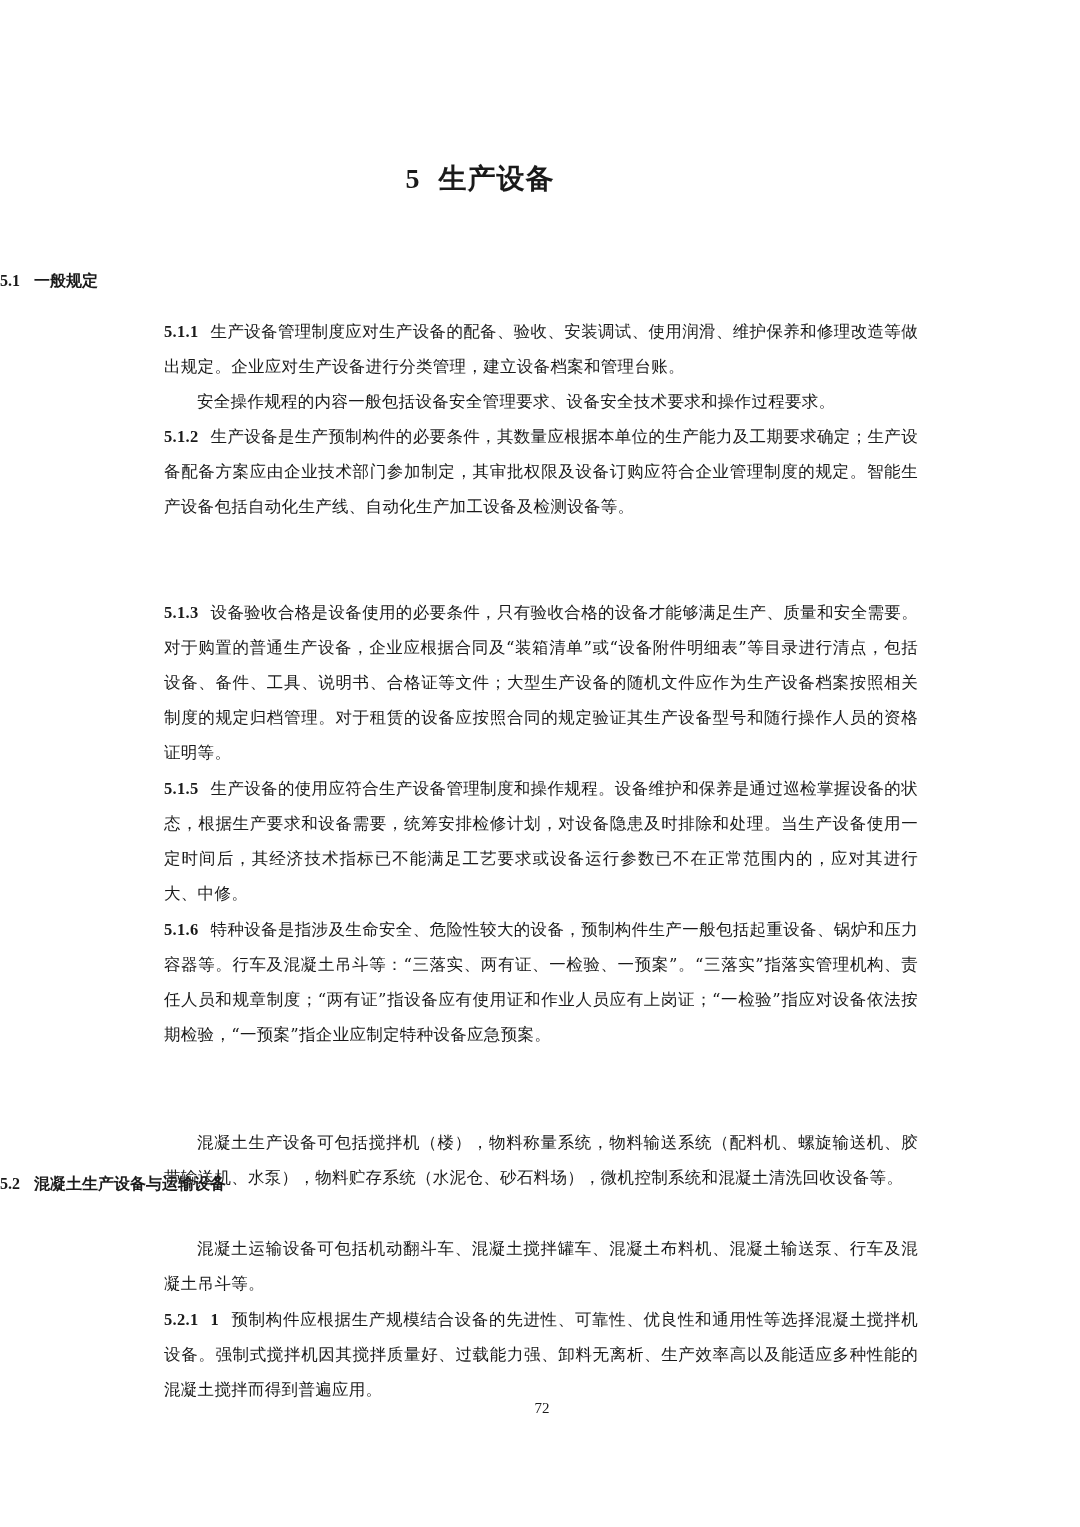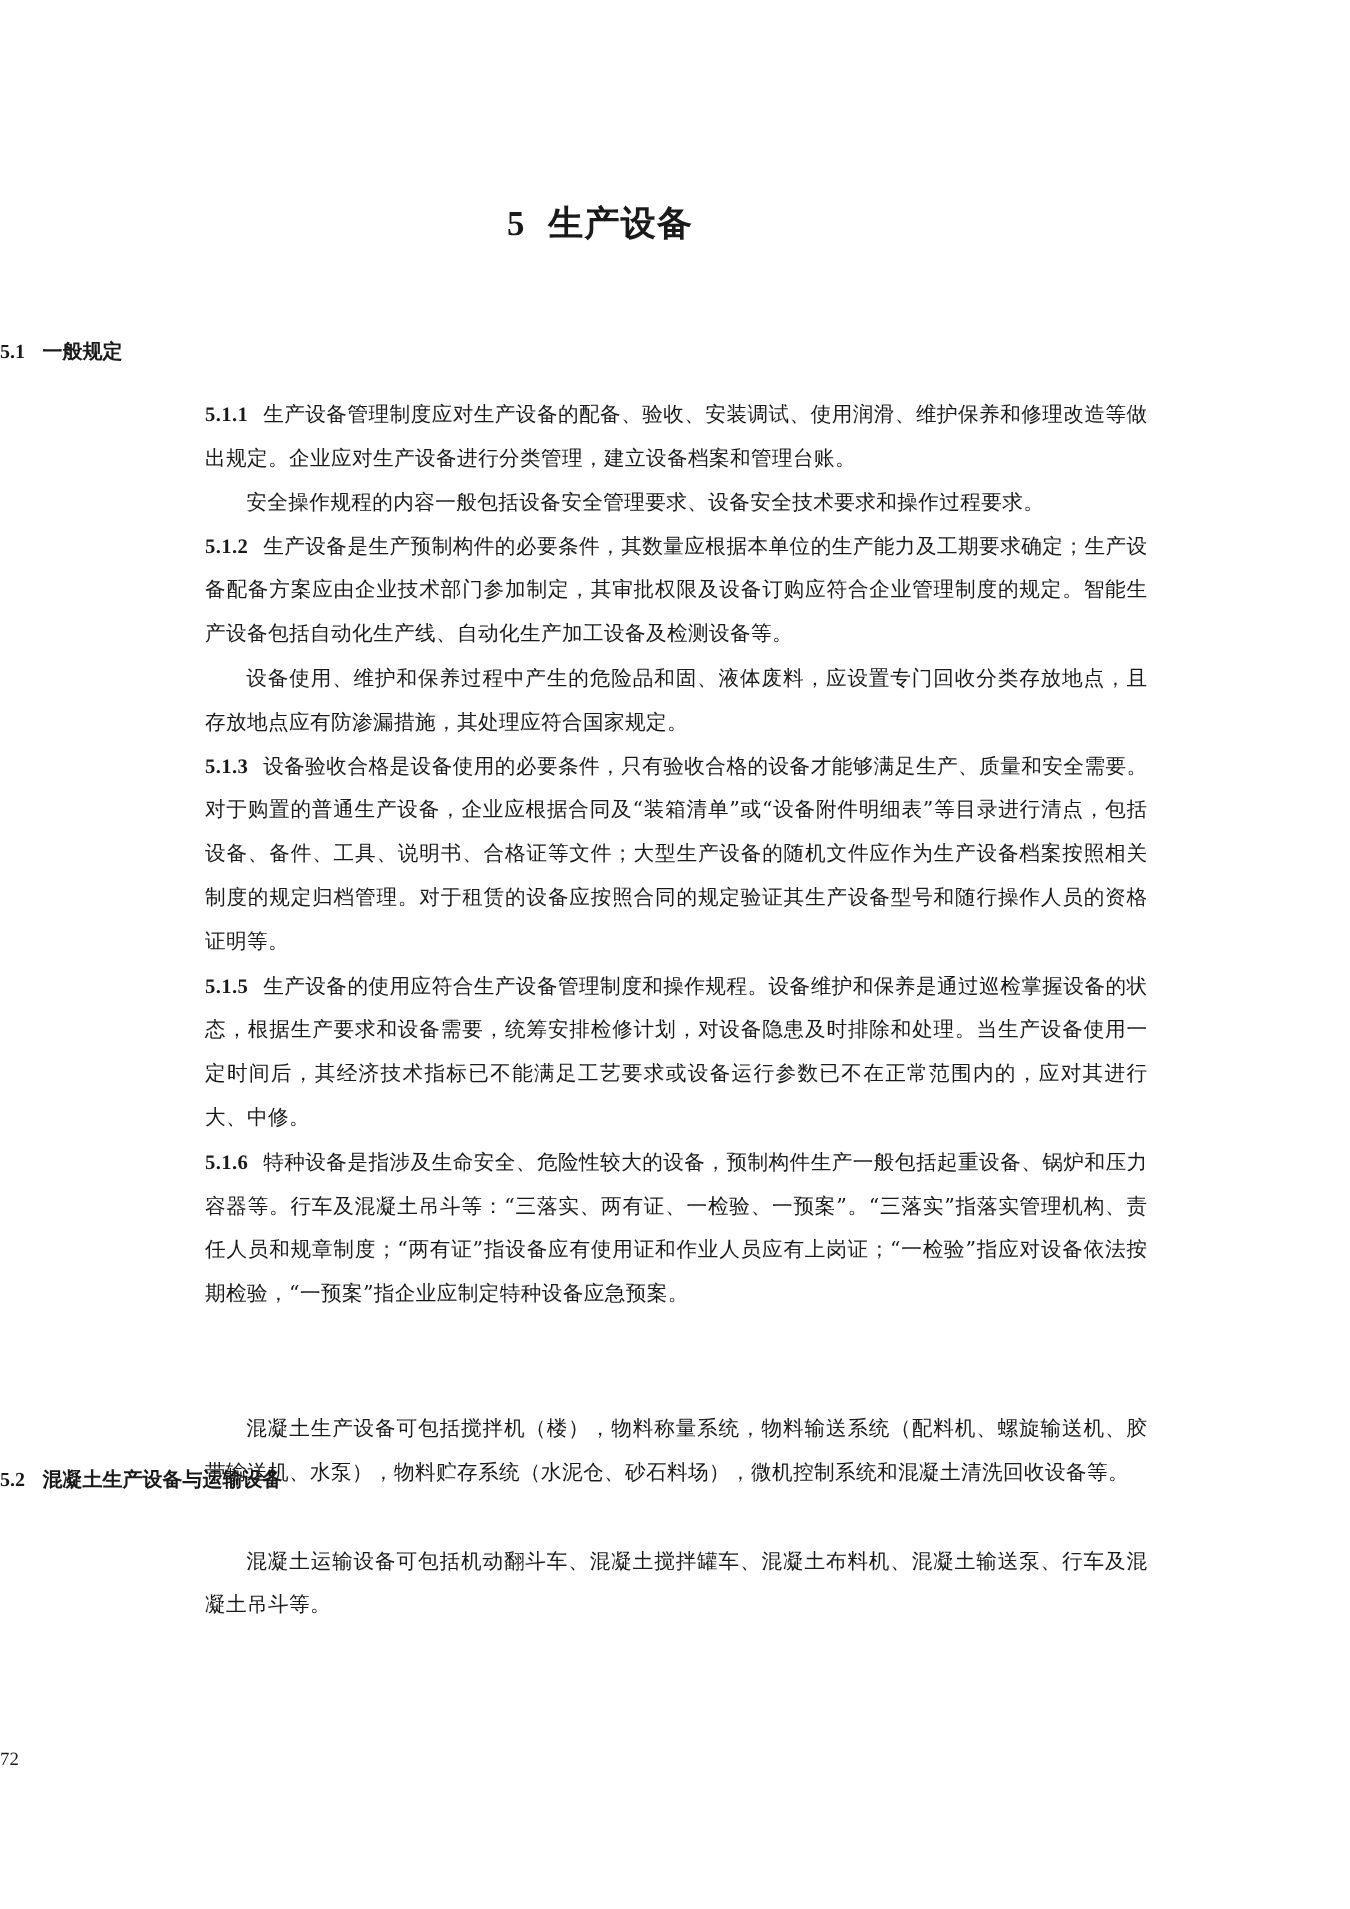--- a/index.html
+++ b/index.html
@@ -10,22 +10,22 @@
                    font-size: 28px; font-weight: bold; letter-spacing: 1px; }
   .chapter-title .num { margin-right: 18px; font-family: "Liberation Serif", serif; }
   .section-title { position: absolute; left: 0; width: 1080px; 
                    font-size: 16px; font-weight: bold; }
   .section-title .num { margin-right: 14px; font-family: "Liberation Serif", serif; }
   .para { position: absolute; left: 164px; width: 754px; font-size: 16.5px; line-height: 35px;
           text-align: justify; text-align-last: left; letter-spacing: 0.3px; margin-top: 14px; }
   .para.indent { text-indent: 2em; }
   .para .clause { font-weight: bold; font-family: "Liberation Serif", serif; margin-right: 12px; }
   .para .item { font-weight: bold; font-family: "Liberation Serif", serif; margin-right: 12px; }
-  .page-number { position: absolute; top: 1400px; left: 0; width: 996px; 
-                 font-size: 15px; font-family: "Liberation Serif", serif; }
+  .page-number { position: absolute; top: 1400px; left: 0; width: 996px; text-align: center;
+                 font-size: 15px; font-family: "Liberation Serif", serif; padding-left: 44px; }
 </style>
 </head>
 <body>
 
 <div class="page">
 
   <div class="chapter-title">
     <span class="num">5</span><span>生产设备</span>
   </div>
 
@@ -38,23 +38,20 @@
   </div>
 
   <div class="para indent" style="top:370px;">
     <span>安全操作规程的内容一般包括设备安全管理要求、设备安全技术要求和操作过程要求。</span>
   </div>
 
   <div class="para" style="top:405px;">
     <span class="clause">5.1.2</span><span>生产设备是生产预制构件的必要条件，其数量应根据本单位的生产能力及工期要求确定；生产设备配备方案应由企业技术部门参加制定，其审批权限及设备订购应符合企业管理制度的规定。智能生产设备包括自动化生产线、自动化生产加工设备及检测设备等。</span>
   </div>
 
-  <div class="para indent" style="top:511px;">
-    <span>设备使用、维护和保养过程中产生的危险品和固、液体废料，应设置专门回收分类存放地点，且存放地点应有防渗漏措施，其处理应符合国家规定。</span>
-  </div>
 
   <div class="para" style="top:581px;">
     <span class="clause">5.1.3</span><span>设备验收合格是设备使用的必要条件，只有验收合格的设备才能够满足生产、质量和安全需要。对于购置的普通生产设备，企业应根据合同及“装箱清单”或“设备附件明细表”等目录进行清点，包括设备、备件、工具、说明书、合格证等文件；大型生产设备的随机文件应作为生产设备档案按照相关制度的规定归档管理。对于租赁的设备应按照合同的规定验证其生产设备型号和随行操作人员的资格证明等。</span>
   </div>
 
   <div class="para" style="top:757px;">
     <span class="clause">5.1.5</span><span>生产设备的使用应符合生产设备管理制度和操作规程。设备维护和保养是通过巡检掌握设备的状态，根据生产要求和设备需要，统筹安排检修计划，对设备隐患及时排除和处理。当生产设备使用一定时间后，其经济技术指标已不能满足工艺要求或设备运行参数已不在正常范围内的，应对其进行大、中修。</span>
   </div>
 
   <div class="para" style="top:898px;">
@@ -66,15 +63,18 @@
   </div>
 
   <div class="para indent" style="top:1111px;">
     <span>混凝土生产设备可包括搅拌机（楼），物料称量系统，物料输送系统（配料机、螺旋输送机、胶带输送机、水泵），物料贮存系统（水泥仓、砂石料场），微机控制系统和混凝土清洗回收设备等。</span>
   </div>
 
   <div class="para indent" style="top:1217px;">
     <span>混凝土运输设备可包括机动翻斗车、混凝土搅拌罐车、混凝土布料机、混凝土输送泵、行车及混凝土吊斗等。</span>
   </div>
 
+  <div class="para" style="top:1288px;">
+    <span class="clause">5.2.1</span><span class="item">1</span><span>预制构件应根据生产规模结合设备的先进性、可靠性、优良性和通用性等选择混凝土搅拌机设备。强制式搅拌机因其搅拌质量好、过载能力强、卸料无离析、生产效率高以及能适应多种性能的混凝土搅拌而得到普遍应用。</span>
+  </div>
 
   <div class="page-number">72</div>
 </div>
 
 </body></html>

